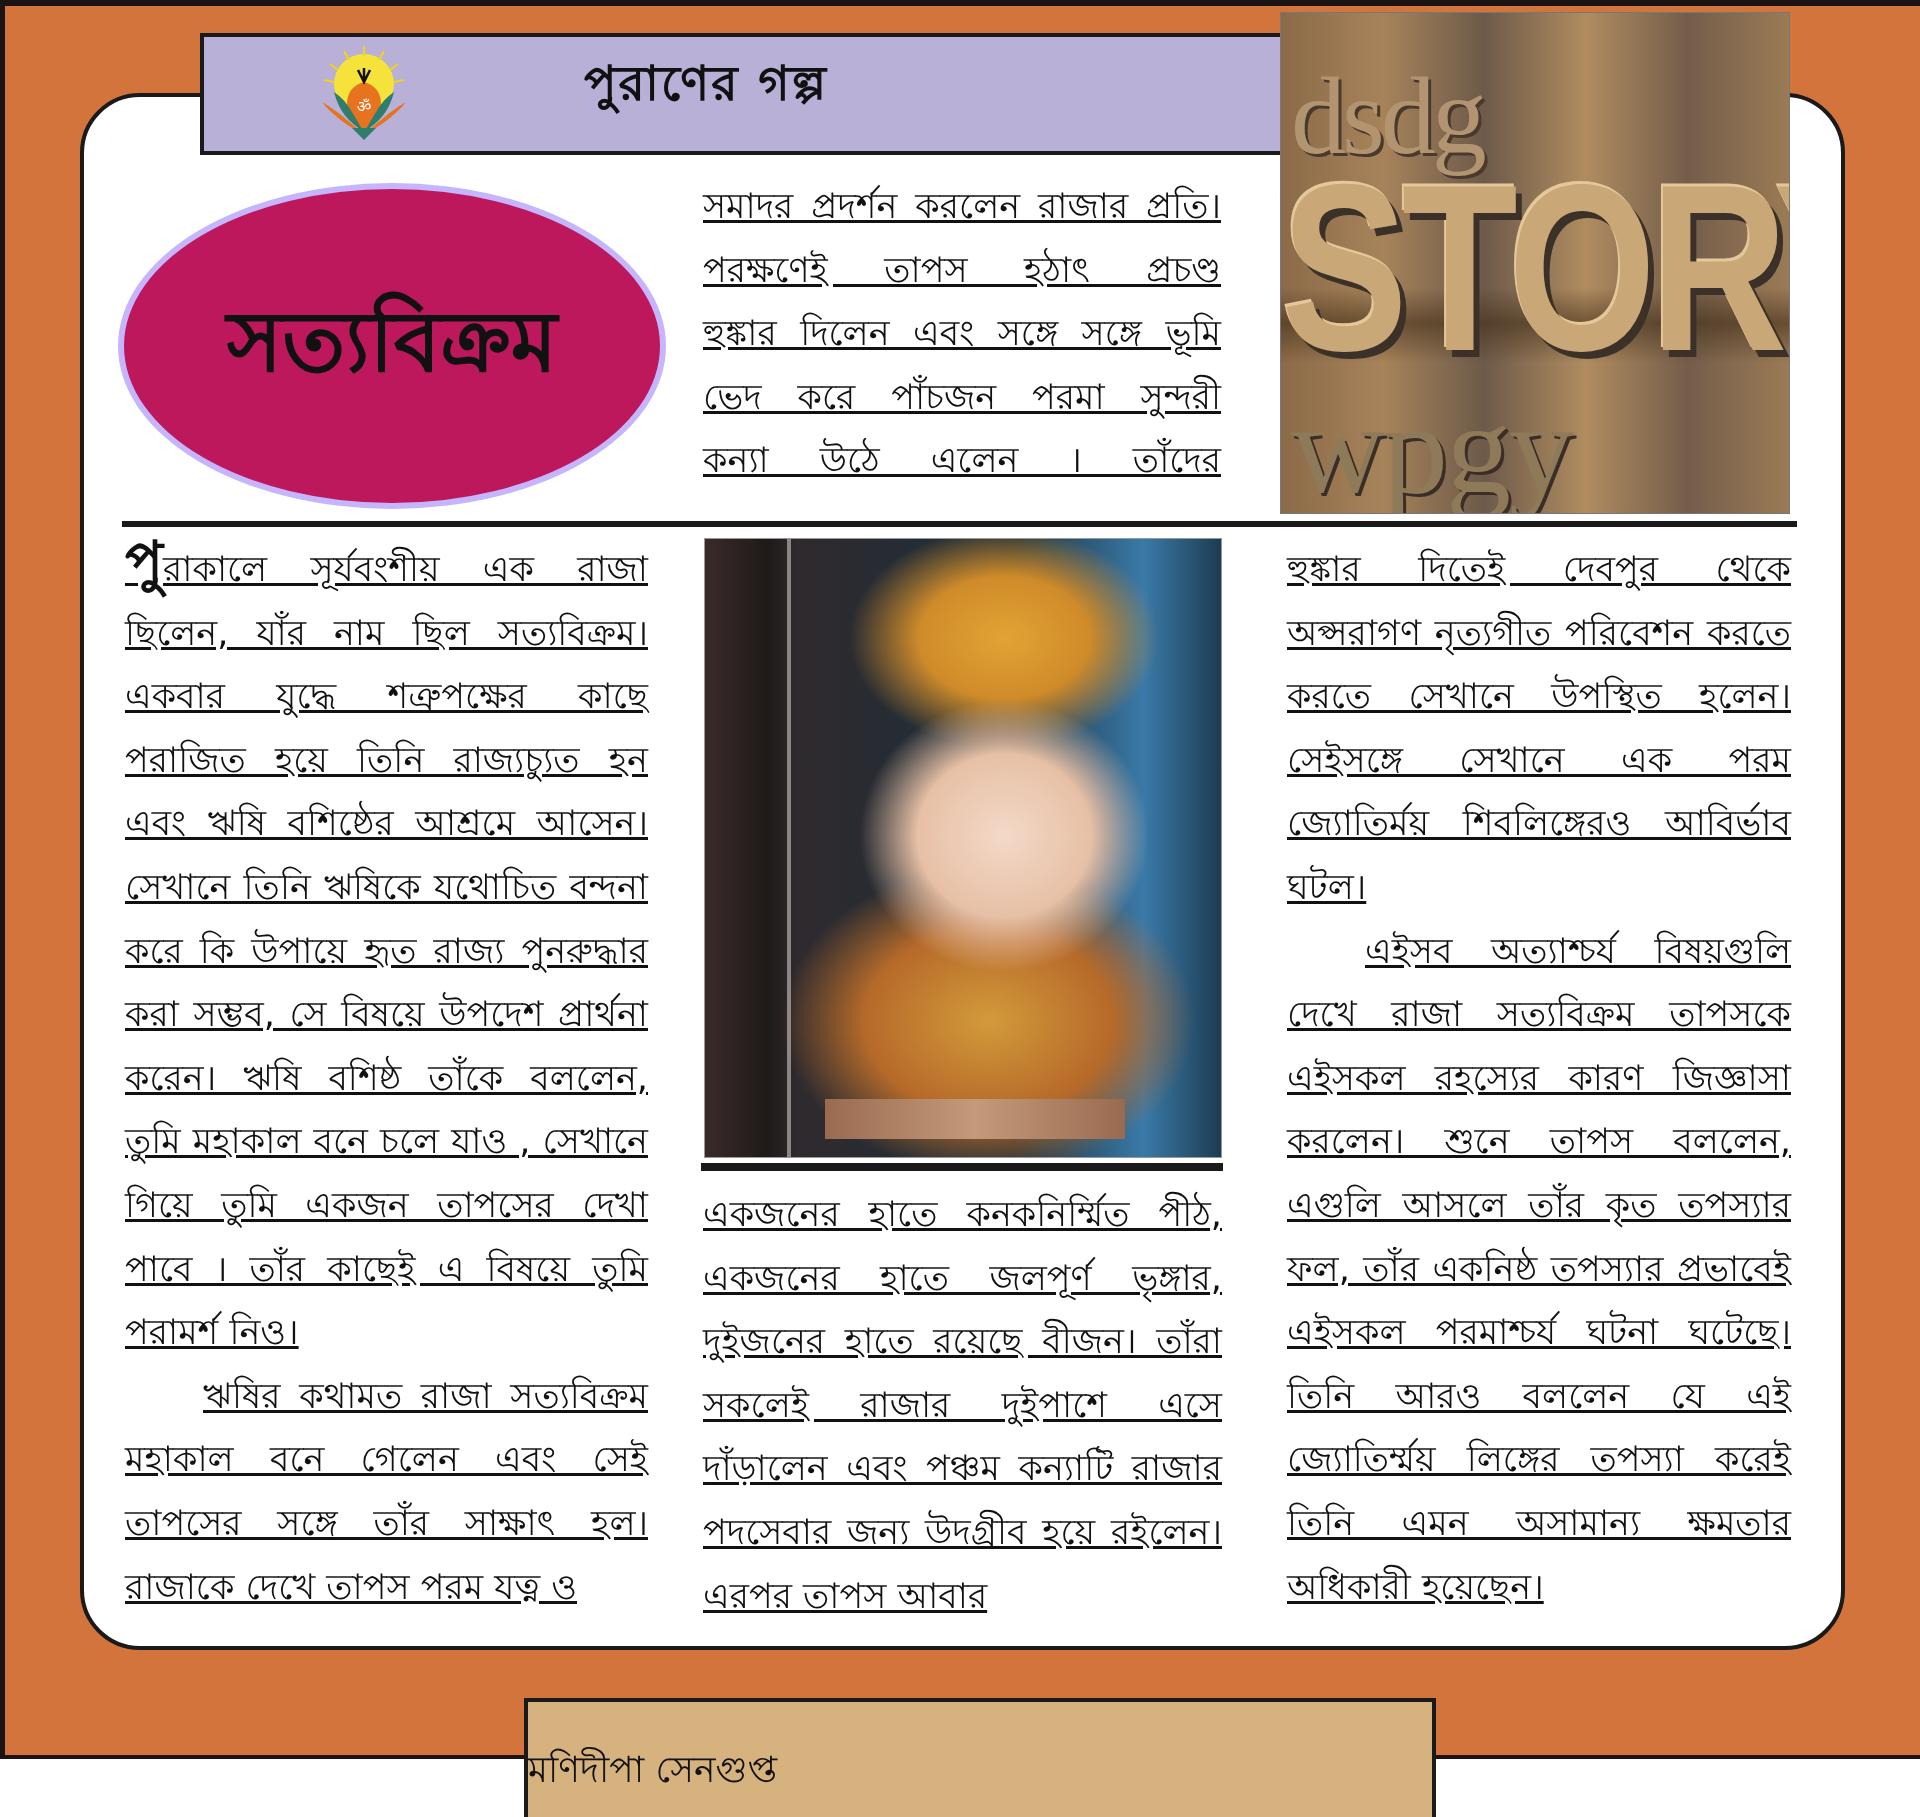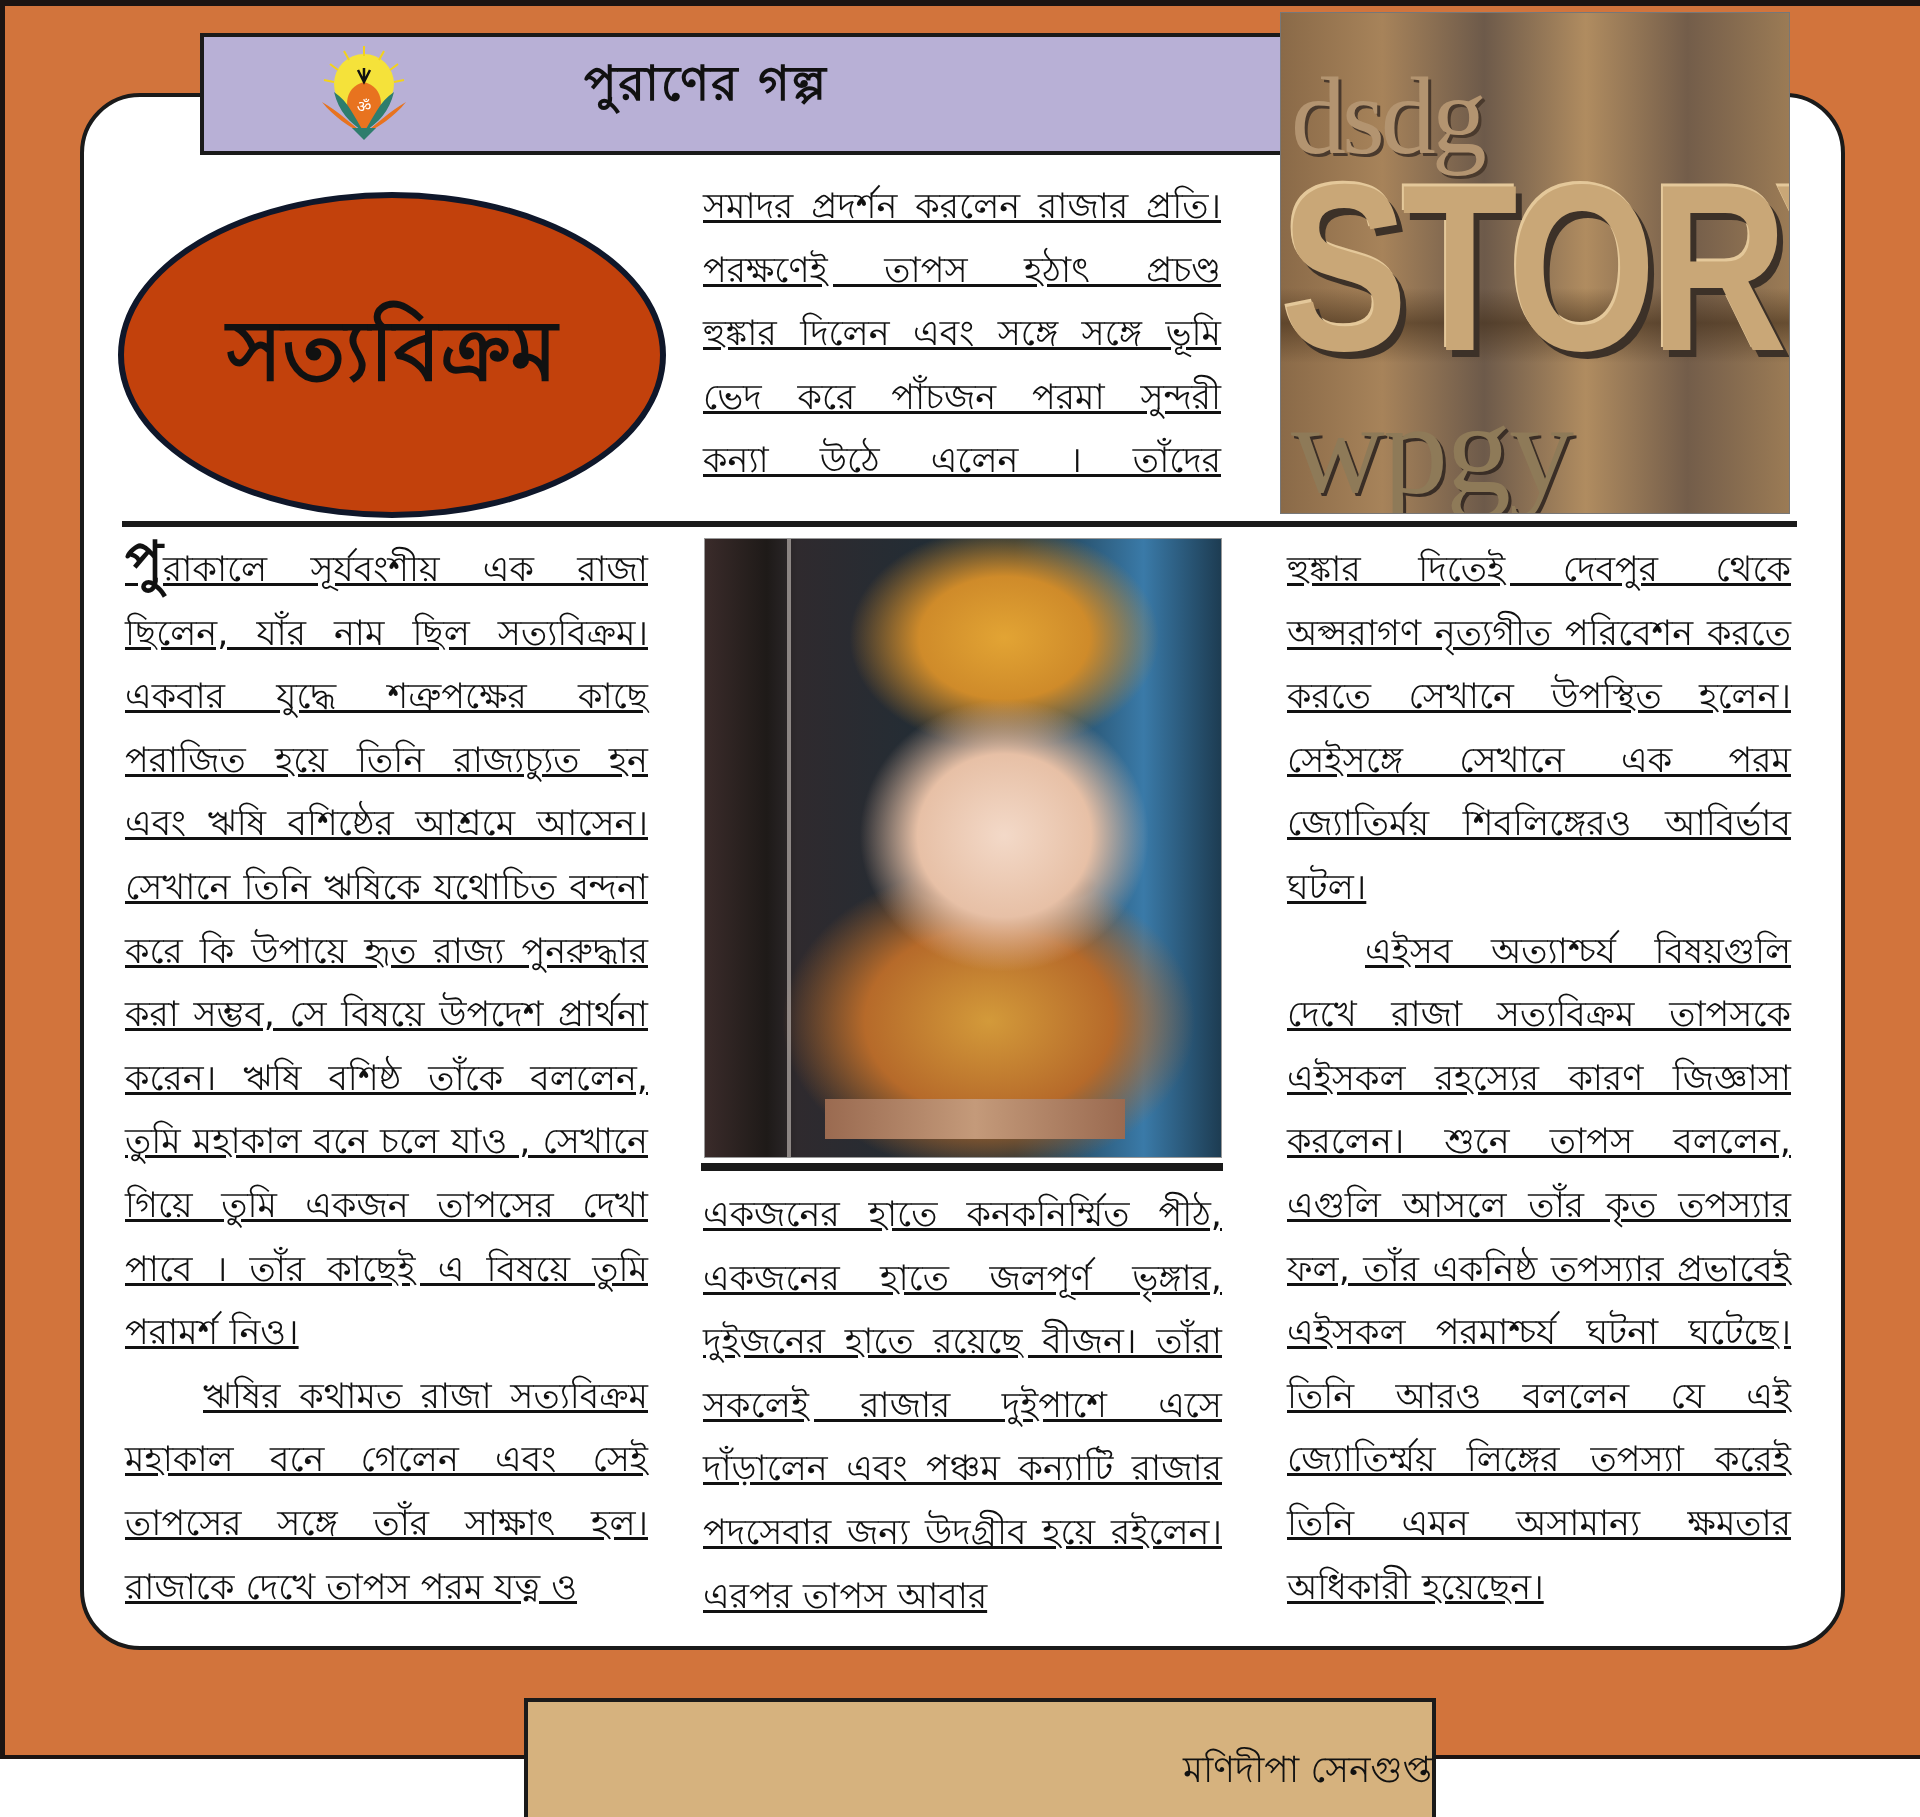--- a/index.html
+++ b/index.html
@@ -40,22 +40,22 @@
   }
   .story-img .top-letters {
     position:absolute; left:10px; top:40px; font-family:"Liberation Serif", serif; font-size:110px;
     color:#b39470; text-shadow:3px 3px 0 #4a3a2d; letter-spacing:-4px;
   }
   .story-img .bottom-letters {
     position:absolute; left:10px; top:360px; font-family:"Liberation Serif", serif; font-size:130px;
     color:#8e7a58; text-shadow:3px 3px 0 #3a2e26; letter-spacing:-2px;
   }
   .oval {
-    position:absolute; left:118px; top:192px; width:548px; height:326px;
-    background:#c2410c; border:6px solid #0f172a; border-radius:50%; box-sizing:border-box;
+    position:absolute; left:118px; top:183px; width:548px; height:326px;
+    background:#be185d; border:6px solid #c4b5fd; border-radius:50%; box-sizing:border-box;
   }
   .oval-title {
     position:absolute; left:0; top:88px; width:100%; text-align:center;
     font-size:84px; font-weight:bold; color:#111;
   }
   .rule { position:absolute; background:#1a1a1a; }
   .col {
     position:absolute; font-size:35px; line-height:63.6px; color:#111; text-align:justify;
     font-family:"DejaVu Sans", sans-serif;
   }
@@ -75,21 +75,21 @@
   .king-img .caption-plate {
     position:absolute; left:120px; top:560px; width:300px; height:40px;
     background:linear-gradient(90deg,#9a6a50,#c49a7a,#9a6a50);
   }
   .king-img .divider { position:absolute; left:82px; top:0; width:4px; height:100%; background:#cfc7c2; opacity:.6; }
   .author-box {
     position:absolute; left:524px; top:1698px; width:912px; height:130px;
     background:#d6b27e; border:4px solid #1a1a1a; box-sizing:border-box;
   }
   .author-name {
-    position:absolute; left:0; top:40px; width:100%; text-align:right;
+    position:absolute; left:0; top:40px; width:100%; text-align:left;
     font-size:36px; color:#111;
   }
 </style>
 </head>
 <body>
 
 <div class="topbar"></div>
 <div class="leftbar"></div>
 
 <div class="page-card"></div>

